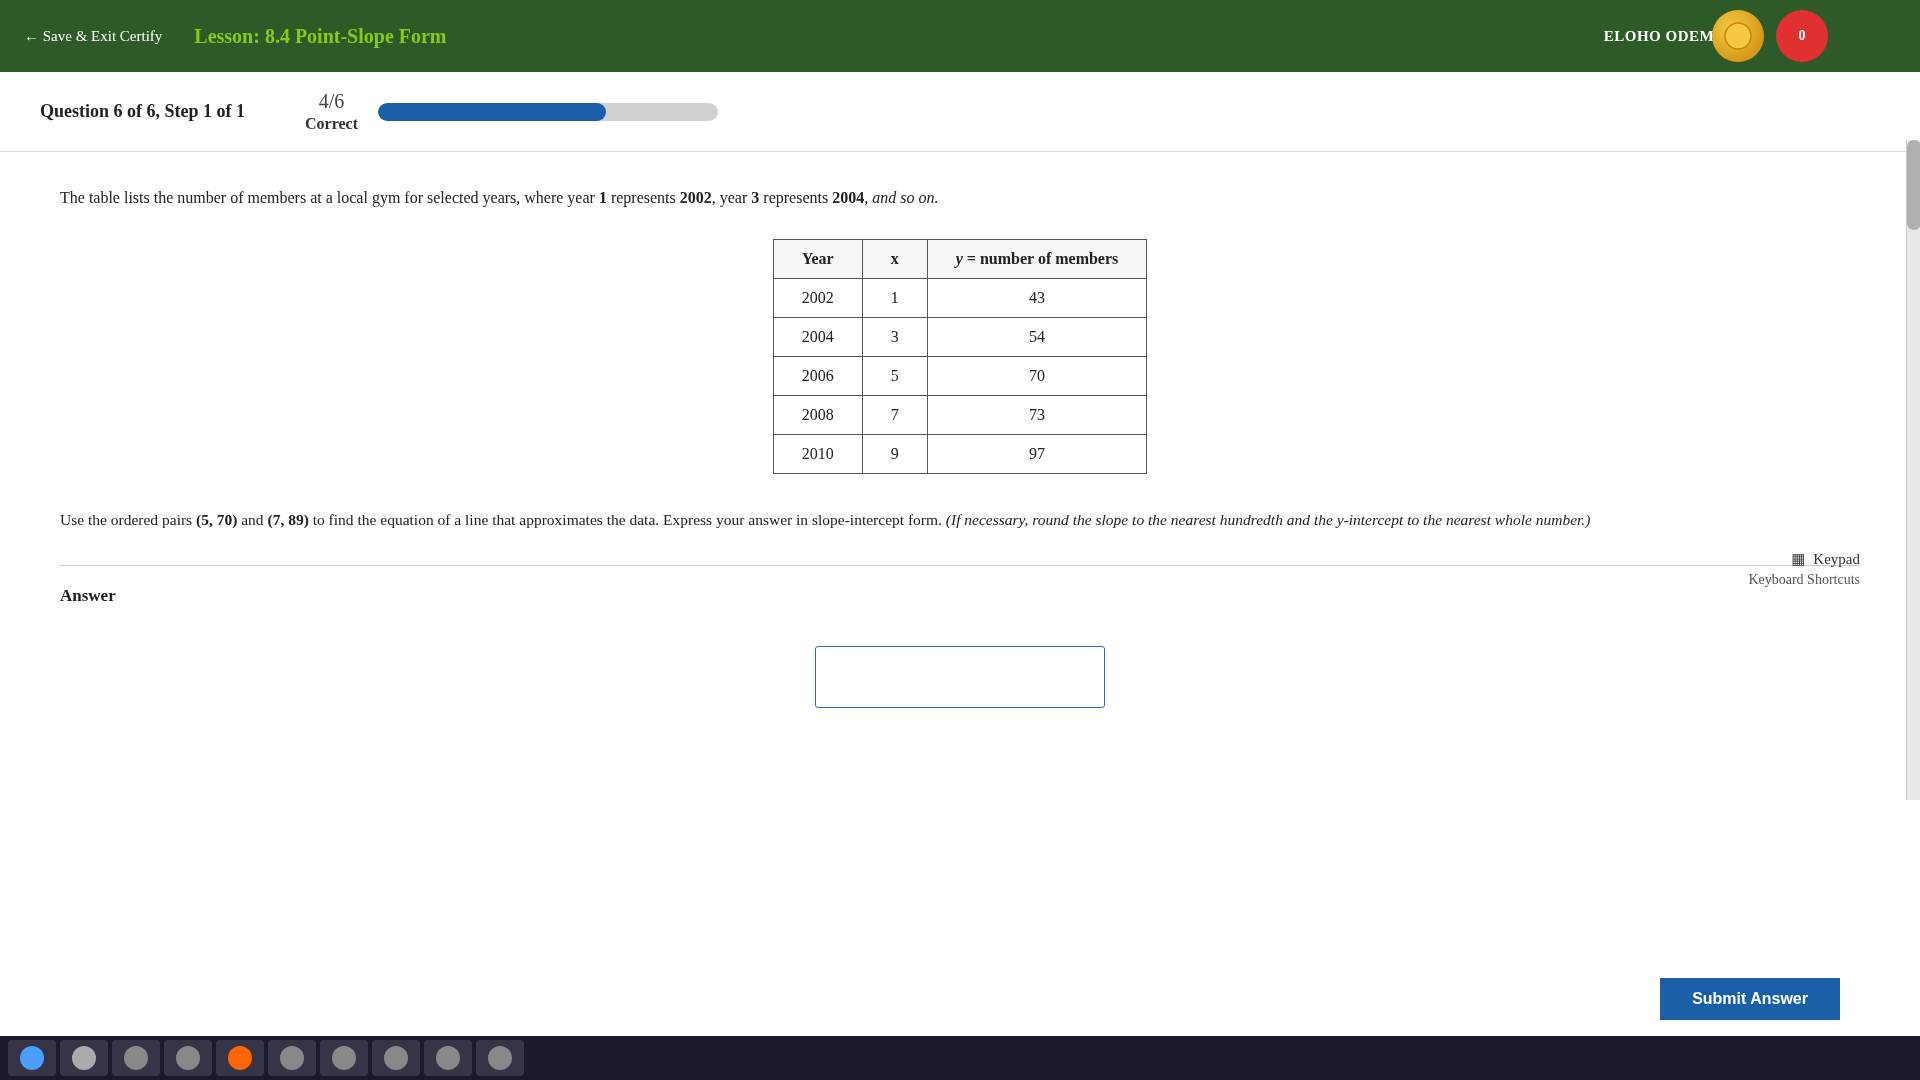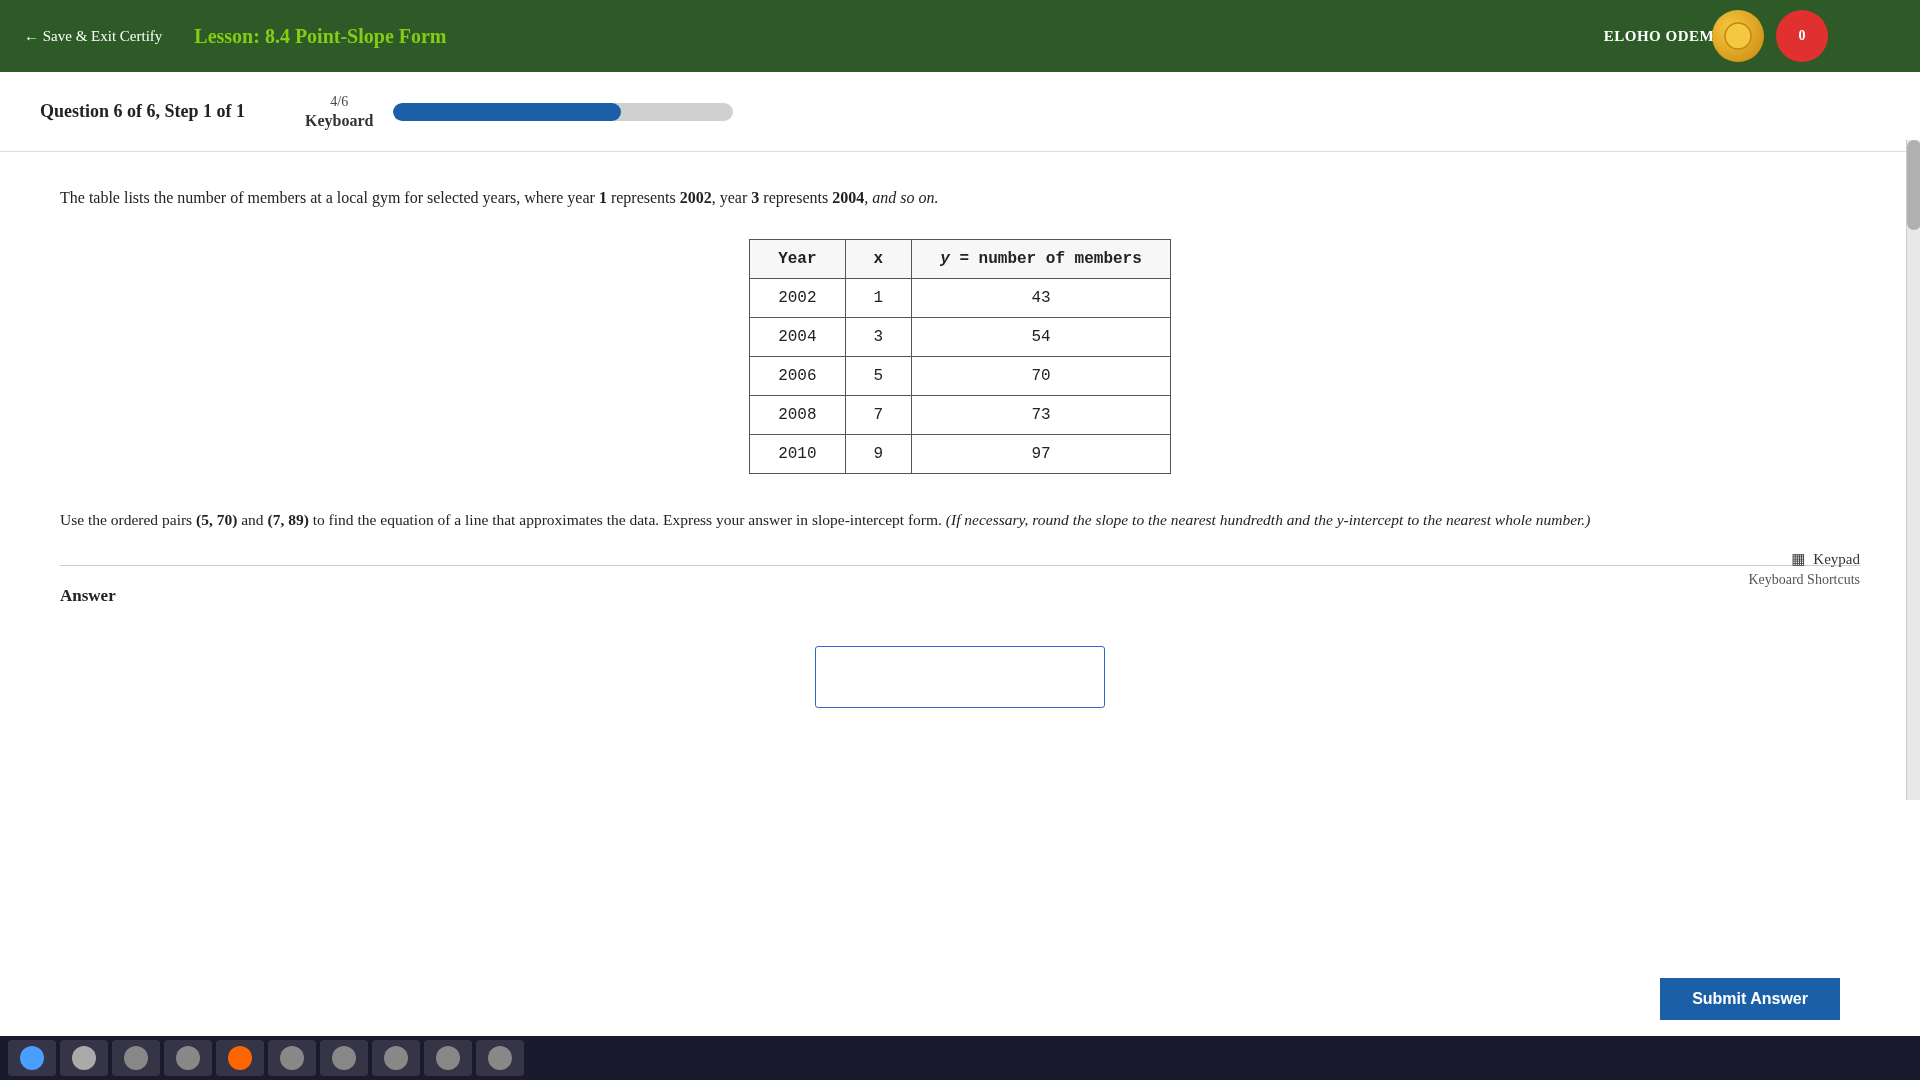--- a/index.html
+++ b/index.html
@@ -52,21 +52,21 @@
       font-size: 18px;
       font-weight: bold;
       color: #222;
     }
     #progress-area {
       display: flex;
       align-items: center;
       gap: 20px;
     }
     #progress-fraction {
-      font-size: 14px;
+      font-size: 20px;
       color: #444;
     }
     #progress-correct {
       font-size: 16px;
       font-weight: bold;
       color: #333;
     }
     #progress-bar-bg {
       width: 340px;
       height: 18px;
@@ -116,21 +116,20 @@
       color: #222;
       line-height: 1.7;
       margin-bottom: 28px;
     }
 
     
     #data-table {
       border-collapse: collapse;
       margin: 0 auto 32px auto;
       display: table;
-      font-family: Liberation Mono, monospace;
     }
     #data-table th, #data-table td {
       border: 1.5px solid #555;
       padding: 10px 28px;
       text-align: center;
       font-size: 16px;
       color: #222;
     }
     #data-table th {
       background: #f7f7f7;
@@ -274,21 +273,21 @@
       <span>0</span>
     </div>
   </div>
 </div>
 
 <div id="question-bar">
   <span id="question-label">Question 6 of 6, Step 1 of 1</span>
   <div id="progress-area">
     <div style="display:flex;flex-direction:column;align-items:center;gap:2px;">
       <span id="progress-fraction">4/6</span>
-      <span id="progress-correct">Keyboard</span>
+      <span id="progress-correct">Correct</span>
     </div>
     <div id="progress-bar-bg">
       <div id="progress-bar-fill" style="width:67%"></div>
     </div>
   </div>
 </div>
 
 <div id="main-content">
   <p id="question-text">
     The table lists the number of members at a local gym for selected years, where year <strong>1</strong> represents <strong>2002</strong>, year <strong>3</strong> represents <strong>2004</strong><em>, and so on.</em>

